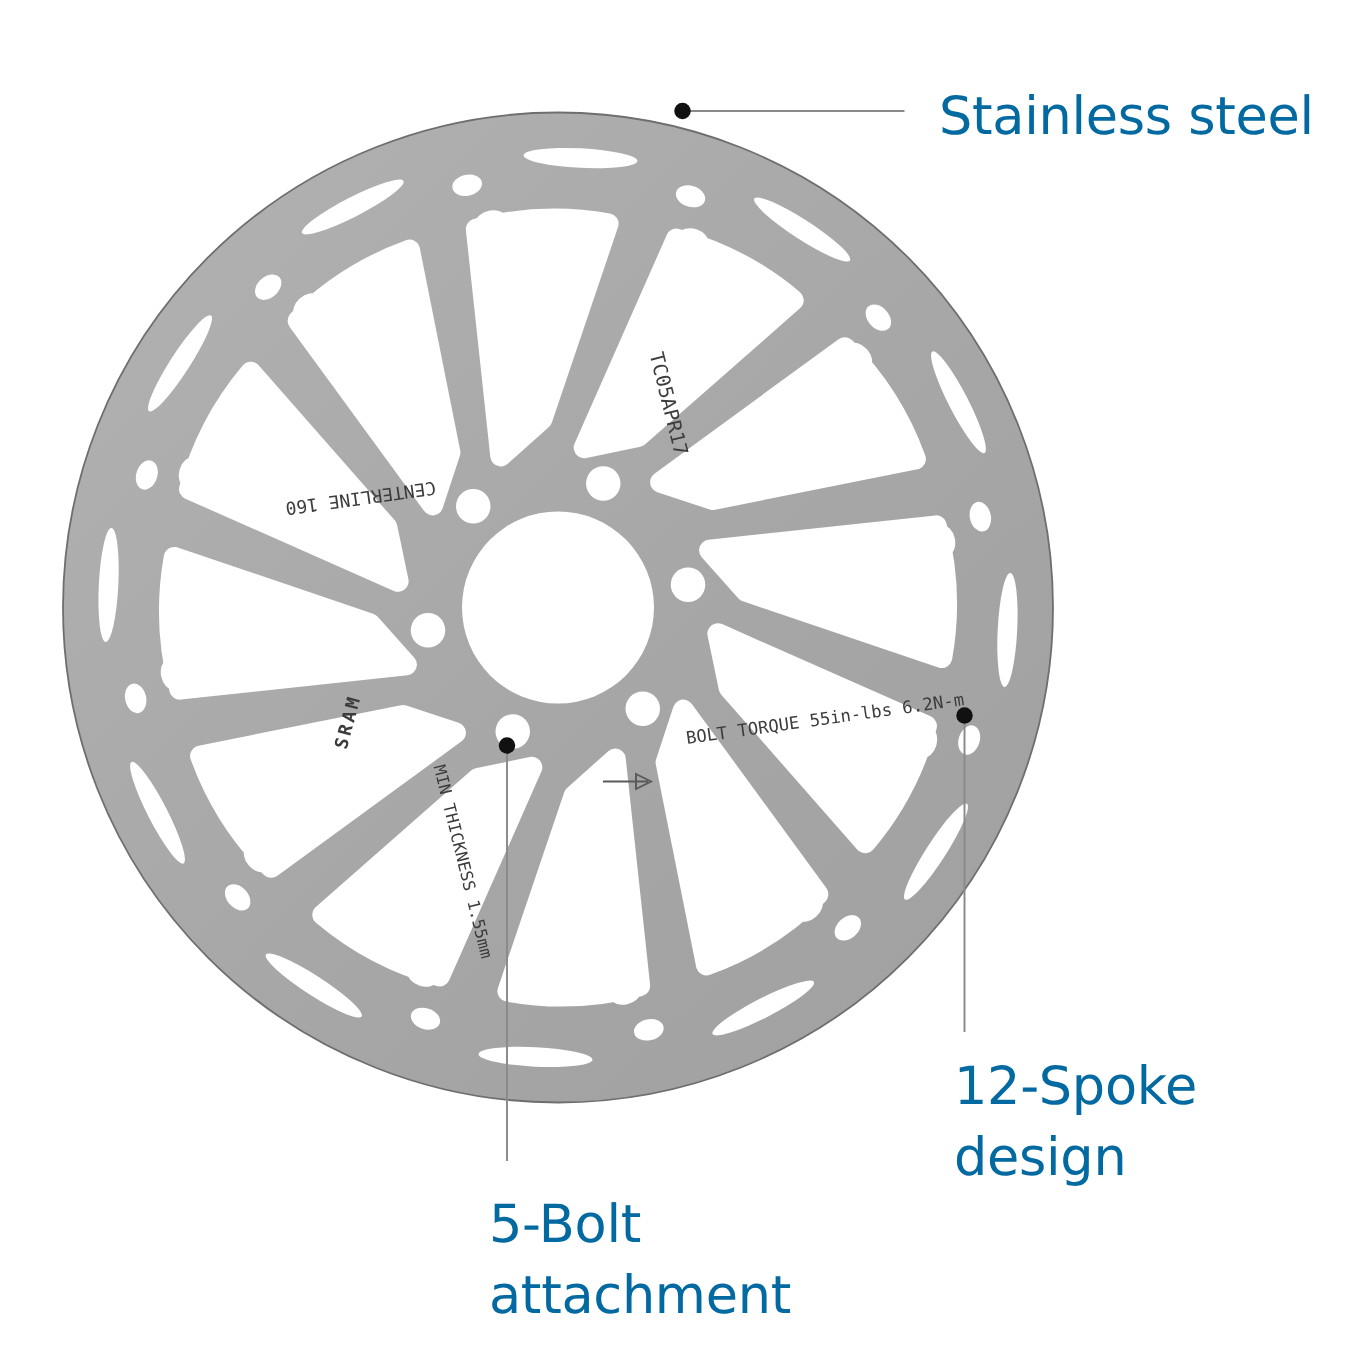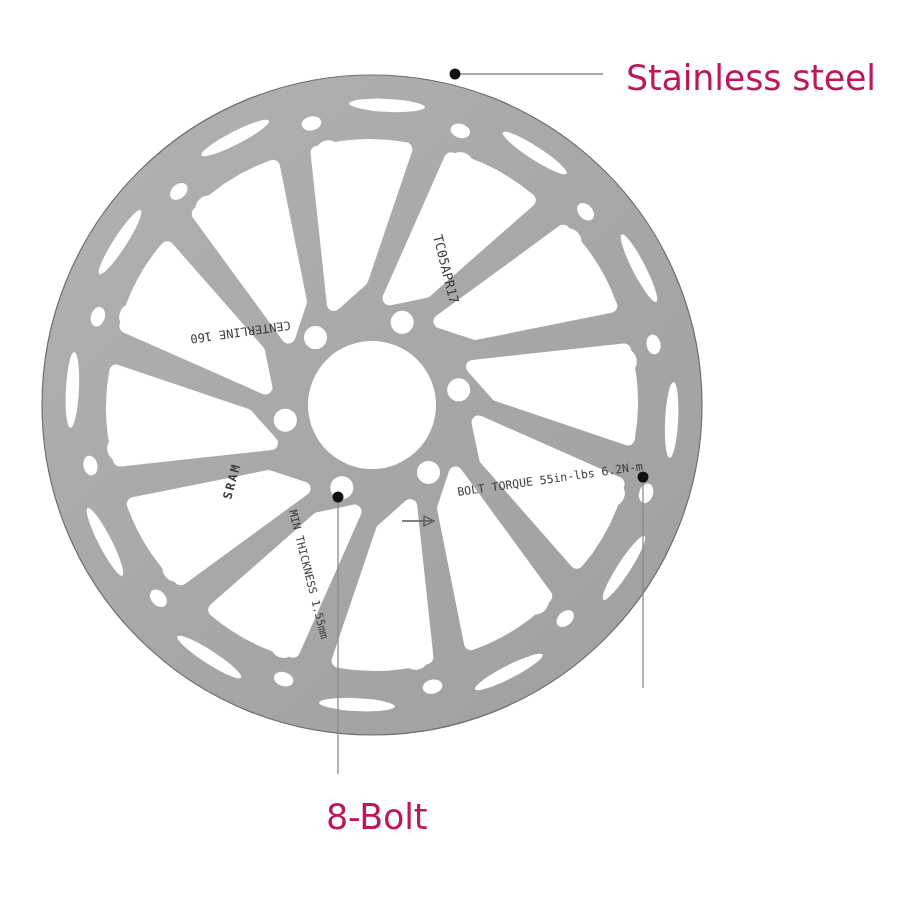--- a/index.html
+++ b/index.html
@@ -1,18 +1,18 @@
 <!DOCTYPE html>
 <html><head>
 <meta charset="utf-8">
 <style>
   html, body { margin:0; padding:0; background:#ffffff; }
   body { width:900px; height:900px; position:relative; overflow:hidden; font-family:"Liberation Sans", sans-serif; }
   #stage { position:absolute; left:0; top:0; width:900px; height:900px; }
-  .callout-label { position:absolute; color:#be185d; font-family:"DejaVu Sans", sans-serif; font-size:35px; line-height:47px; letter-spacing:-0.2px; white-space:nowrap; }
+  .callout-label { position:absolute; color:#0369a1; font-family:"DejaVu Sans", sans-serif; font-size:35px; line-height:47px; letter-spacing:-0.2px; white-space:nowrap; }
   .callout-label span { display:block; }
   #label-steel { left:626px; top:55px; }
   #label-spoke { left:636px; top:702px; }
   #label-bolt { left:326px; top:794px; }
   svg text { font-family:"DejaVu Sans Mono", monospace; fill:#3c3c3c; }
 </style>
 </head>
 <body>
 
 <div id="stage">
@@ -105,16 +105,21 @@
         <line x1="643" y1="477" x2="643" y2="688" stroke="#8a8a8a" stroke-width="1.3"></line>
         <circle cx="643" cy="477" r="5.5" fill="#111111"></circle>
         <line x1="338" y1="497" x2="338" y2="774" stroke="#8a8a8a" stroke-width="1.3"></line>
         <circle cx="338" cy="497" r="5.5" fill="#111111"></circle>
       </g>
   </svg>
 
   <div id="label-steel" class="callout-label">
     <span>Stainless steel</span>
   </div>
+  <div id="label-spoke" class="callout-label">
+    <span>12-Spoke</span>
+    <span>design</span>
+  </div>
   <div id="label-bolt" class="callout-label">
-    <span>8-Bolt</span>
+    <span>5-Bolt</span>
+    <span>attachment</span>
   </div>
 </div>
 
 </body></html>

